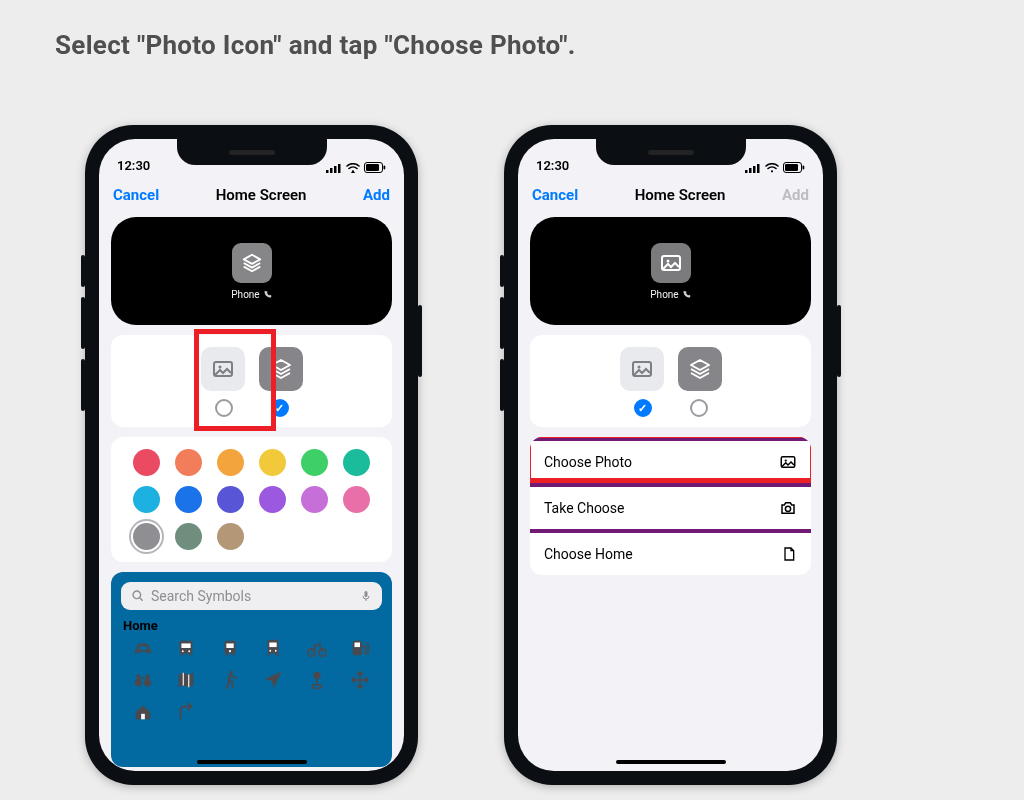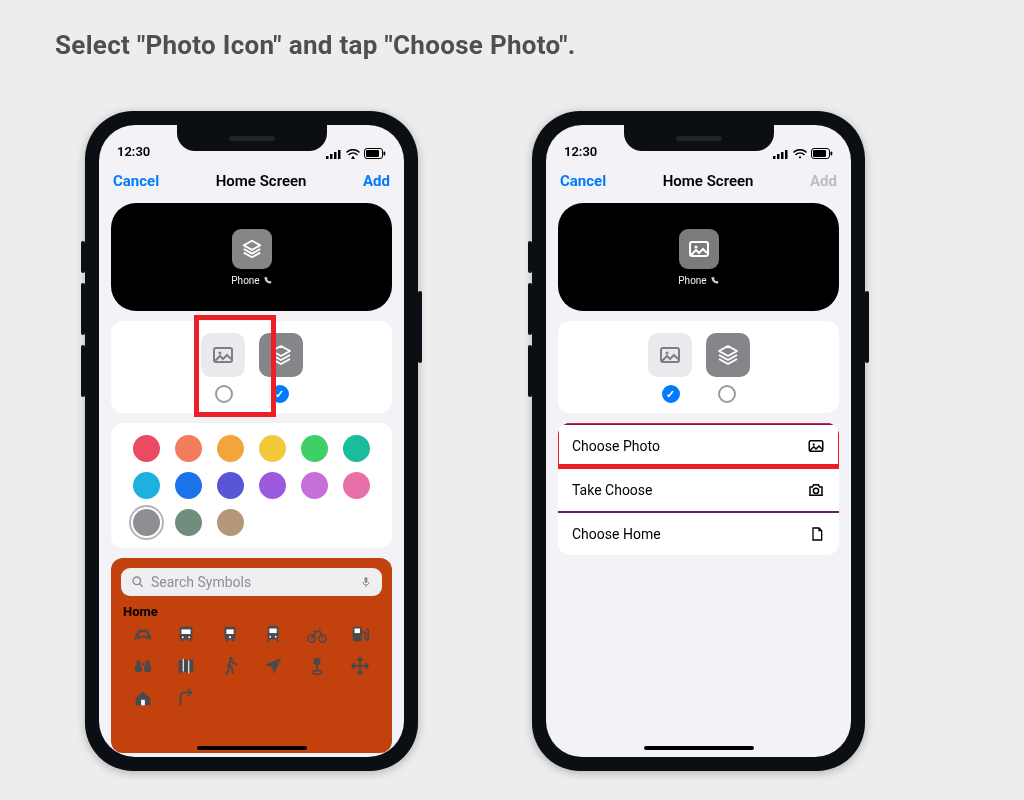--- a/index.html
+++ b/index.html
@@ -1,17 +1,17 @@
 <!DOCTYPE html>
 <html><head>
 <meta charset="utf-8">
 <style>
   html,body{margin:0;padding:0;width:1024px;height:800px;background:#ededed;font-family:-apple-system,BlinkMacSystemFont,"Segoe UI",Roboto,sans-serif;overflow:hidden}
   .instruction{position:absolute;left:55px;top:30px;font-size:26px;font-weight:700;color:#4f4f4f;letter-spacing:.3px}
-  .phones-row{position:absolute;left:85px;top:111px;display:flex;gap:114px}
+  .phones-row{position:absolute;left:85px;top:125px;display:flex;gap:86px}
   
   .phone{width:305px;height:632px;background:#0b0e13;border-radius:48px;padding:14px;position:relative;box-shadow:0 2px 10px rgba(0,0,0,.25)}
   .screen{width:100%;height:100%;background:#f2f2f7;border-radius:36px;overflow:hidden;position:relative;display:flex;flex-direction:column}
   .notch{position:absolute;top:0;left:50%;transform:translateX(-50%);width:150px;height:26px;background:#0b0e13;border-bottom-left-radius:18px;border-bottom-right-radius:18px;z-index:50}
   .speaker{position:absolute;top:11px;left:50%;transform:translateX(-50%);width:46px;height:5px;background:#232323;border-radius:3px}
   .home-indicator{position:absolute;bottom:7px;left:50%;transform:translateX(-50%);width:110px;height:4px;background:#000;border-radius:3px;z-index:40}
   
   .sidebtn{position:absolute;background:#0b0e13;border-radius:3px}
   .sidebtn.vol1{left:-4px;top:130px;width:4px;height:32px}
   .sidebtn.vol2{left:-4px;top:172px;width:4px;height:52px}
@@ -40,29 +40,29 @@
   .radio-pair{display:flex;gap:38px}
   .radio{width:18px;height:18px;border-radius:50%;border:2px solid #9a9aa0;box-sizing:border-box}
   .radio.on{background:#007aff;border-color:#007aff;display:flex;align-items:center;justify-content:center}
   .radio.on::after{content:"✓";color:#fff;font-size:11px;font-weight:700}
   .red-box-1{position:absolute;border:5px solid #eb1f25;left:50%;margin-left:-58px;top:-6px;width:72px;height:92px;pointer-events:none}
   
   .palette{margin:0 12px 10px;background:#fff;border-radius:12px;padding:12px 14px;display:grid;grid-template-columns:repeat(6,1fr);row-gap:10px;justify-items:center}
   .dot{width:27px;height:27px;border-radius:50%}
   .dot.ring{box-shadow:0 0 0 2px #fff,0 0 0 4px #b5b5bb}
   
-  .search-panel{margin:0 12px 4px;background:#c2410c;border-radius:12px;padding:10px 10px 16px;flex:1;overflow:hidden}
+  .search-panel{margin:0 12px 4px;background:#0369a1;border-radius:12px;padding:10px 10px 16px;flex:1;overflow:hidden}
   .searchbar{display:flex;align-items:center;background:#efeff2;border-radius:9px;padding:6px 10px;gap:6px;color:#8e8e93;font-size:14px}
   .searchbar .mic{margin-left:auto}
   .section-title{font-size:13px;font-weight:700;color:#000;margin:8px 2px 4px}
   .symbol-grid{display:grid;grid-template-columns:repeat(6,1fr);row-gap:10px;justify-items:center;color:#4a4a4e}
   .symbol-grid svg{width:22px;height:22px}
   
   .action-list{margin:0 12px 0;background:#fff;border-radius:12px;overflow:hidden;position:relative}
-  .action-row{display:flex;align-items:center;justify-content:space-between;padding:12px 14px;font-size:14px;color:#000;border-top:2px solid #701a75}
+  .action-row{display:flex;align-items:center;justify-content:space-between;padding:12px 14px;font-size:14px;color:#000;border-top:4px solid #701a75}
   .action-row:first-child{border-top:none}
   .action-row .ricon{color:#111;display:flex}
   .red-box-2{position:absolute;border:5px solid #eb1f25;left:-4px;right:-4px;top:-4px;height:40px;pointer-events:none}
 </style>
 </head>
 <body>
 
 <div class="instruction">Select "Photo Icon" and tap "Choose Photo".</div>
 
 <div class="phones-row">

